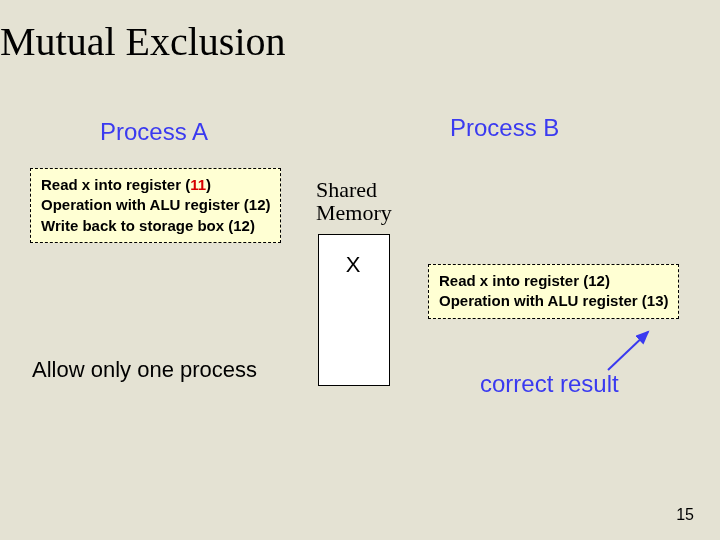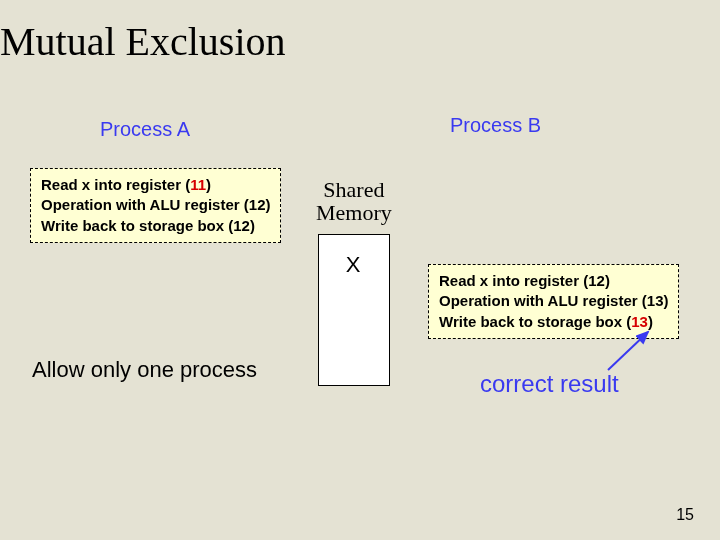--- a/index.html
+++ b/index.html
@@ -17,21 +17,21 @@
     position: absolute;
     top: 18px;
     left: 0;
     width: 720px;
     font-size: 40px;
     font-weight: 400;
   }
   .proc-label {
     position: absolute;
     font-family: Arial, Helvetica, sans-serif;
-    font-size: 20px;
+    font-size: 24px;
     color: #3a3af0;
   }
   .proc-a { top: 118px; left: 100px; }
   .proc-b { top: 114px; left: 450px; }
 
   .codebox {
     position: absolute;
     background: #ffffd3;
     border: 1px dashed #000;
     padding: 6px 10px;
@@ -45,21 +45,20 @@
   .box-a { top: 168px; left: 30px; }
   .box-b { top: 264px; left: 428px; }
 
   .shared-label {
     position: absolute;
     top: 178px;
     left: 316px;
     font-family: "Times New Roman", Times, serif;
     font-size: 22px;
     line-height: 1.05;
-    text-align: center;
   }
   .shared-box {
     position: absolute;
     top: 234px;
     left: 318px;
     width: 70px;
     height: 150px;
     background: #fff;
     border: 1px solid #000;
   }
@@ -125,23 +124,20 @@
 <div class="shared-label">
   <span>Shared</span><br>
   <span>Memory</span>
 </div>
 <div class="shared-box"></div>
 <div class="shared-x">X</div>
 
 <div class="codebox box-b">
   <div>Read x into register (12)</div>
   <div>Operation with ALU register (13)</div>
-  <div>
-    <span>Write back to storage box (</span><span class="r">13</span><span>)</span>
-  </div>
 </div>
 
 <div class="note">
   <div>Allow only one process</div>
 </div>
 
 <div class="result">correct result</div>
 
 <svg class="arrow" style="left:600px; top:326px; width:60px; height:48px;" viewBox="0 0 60 48">
   <defs>

